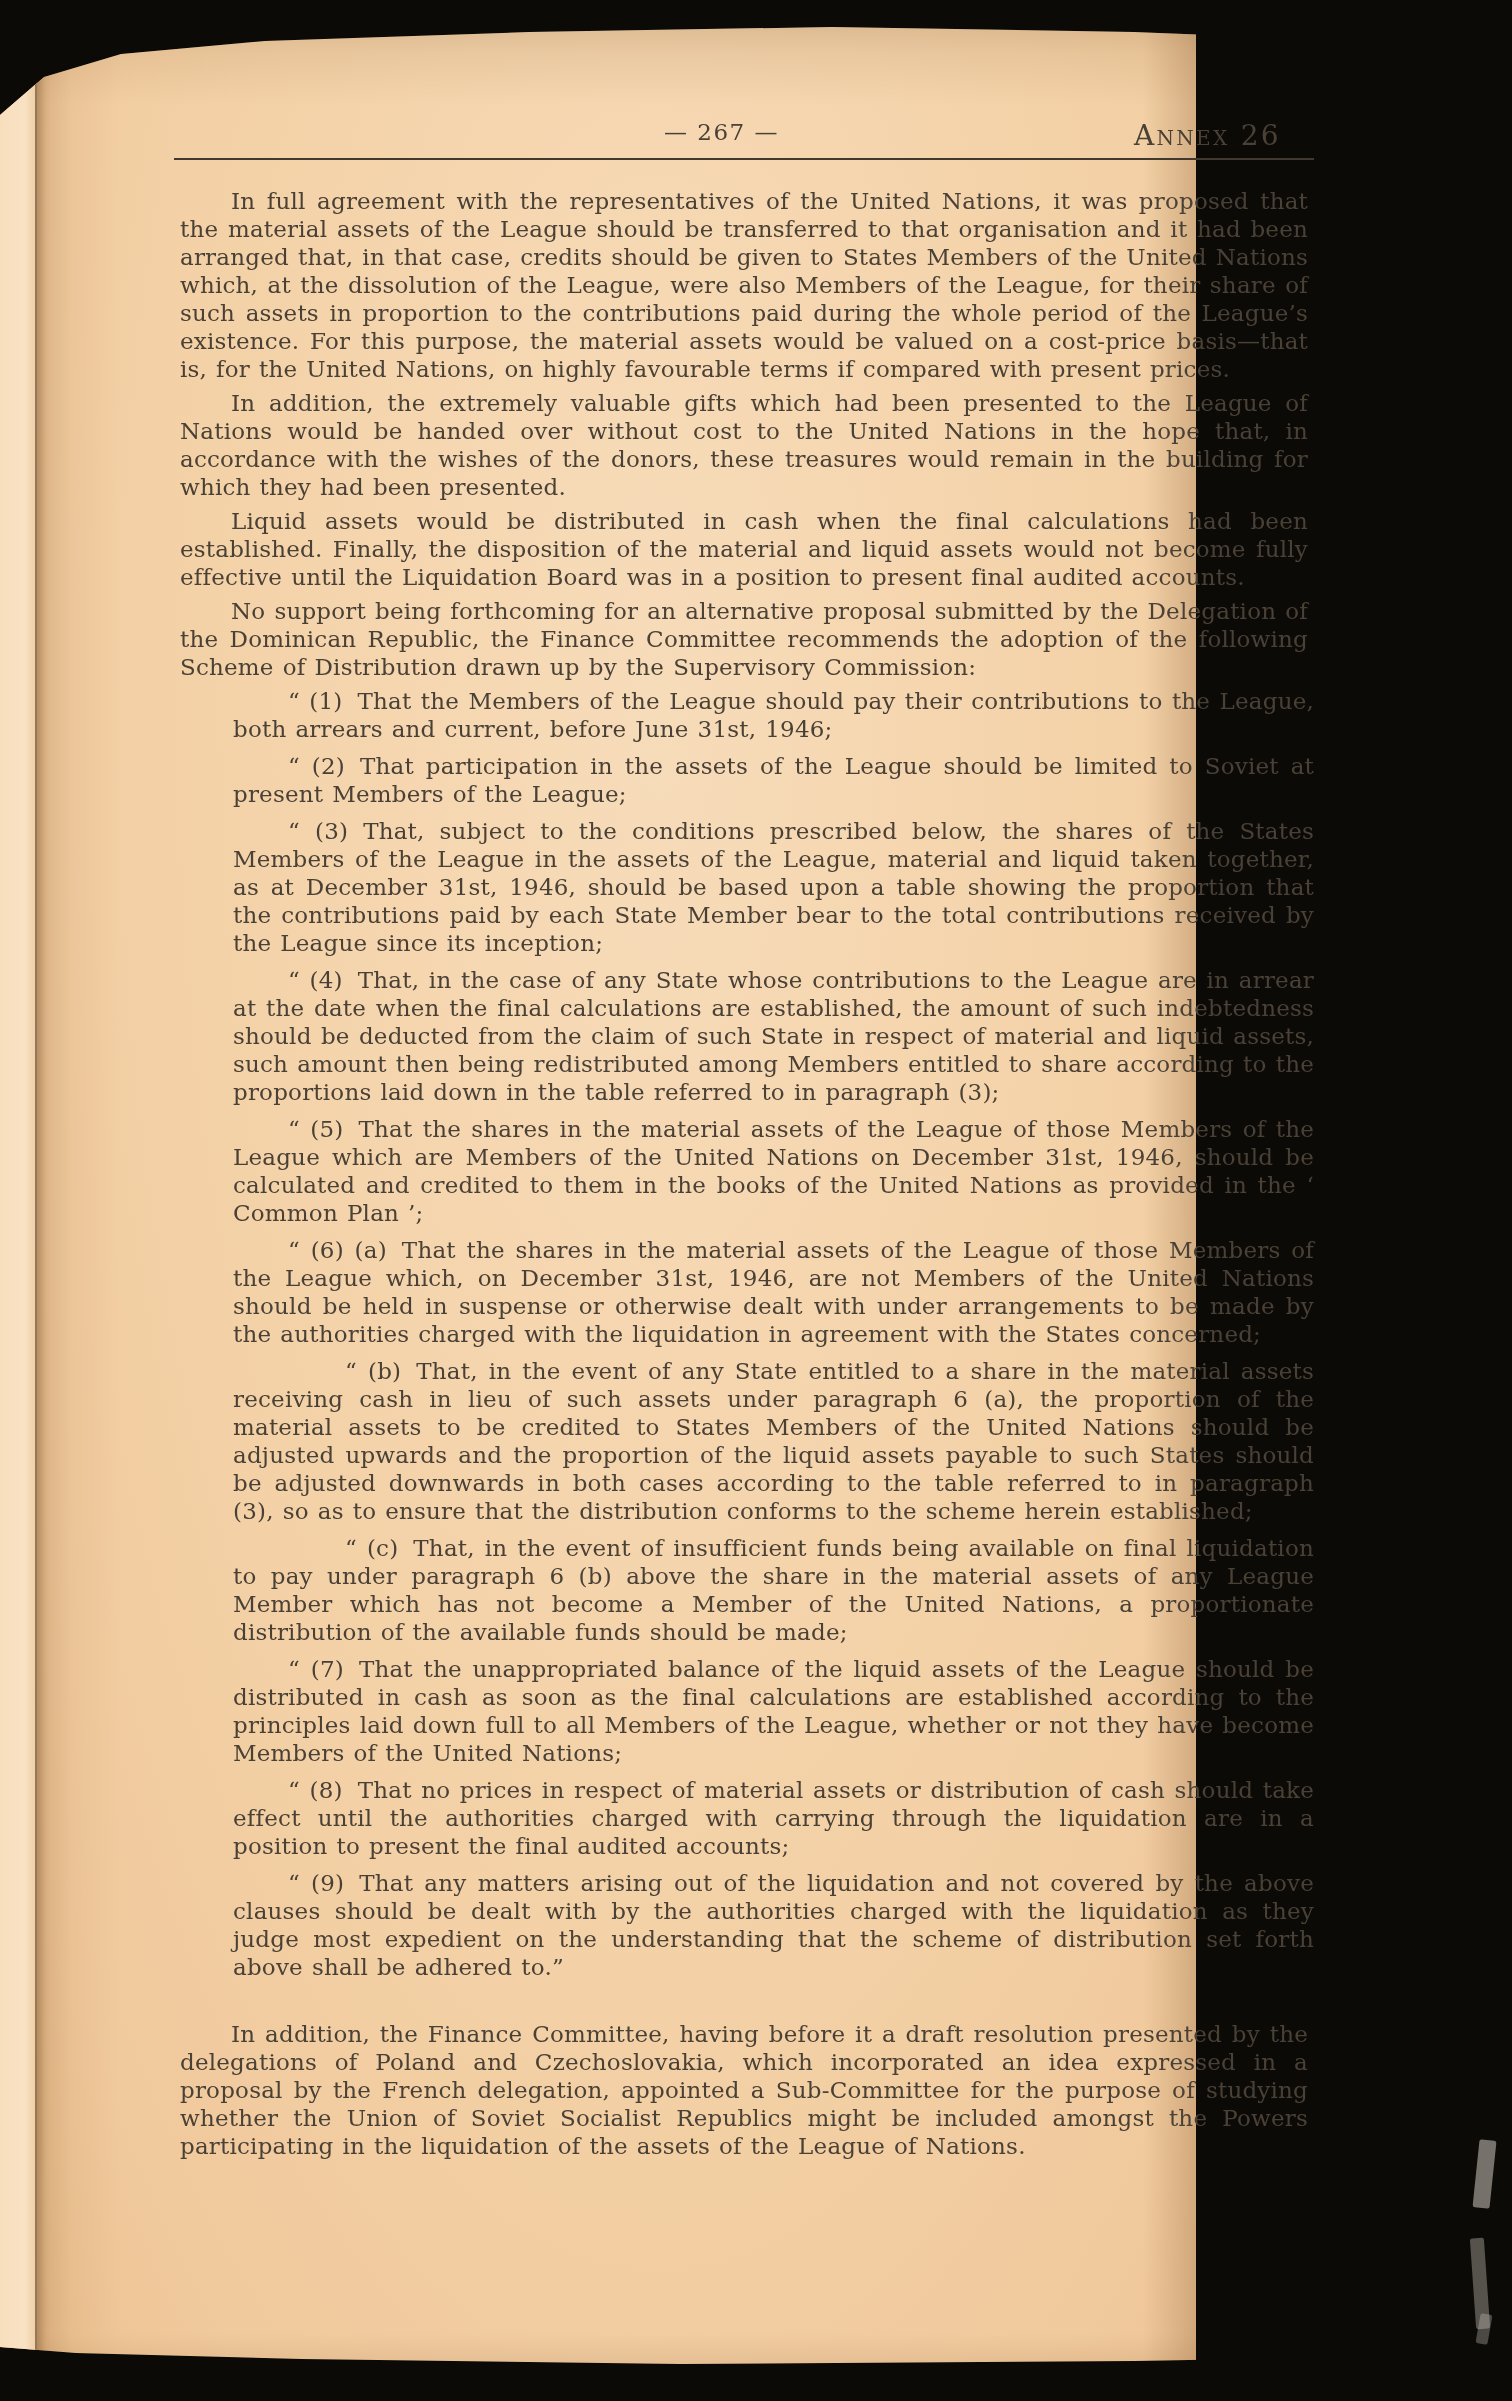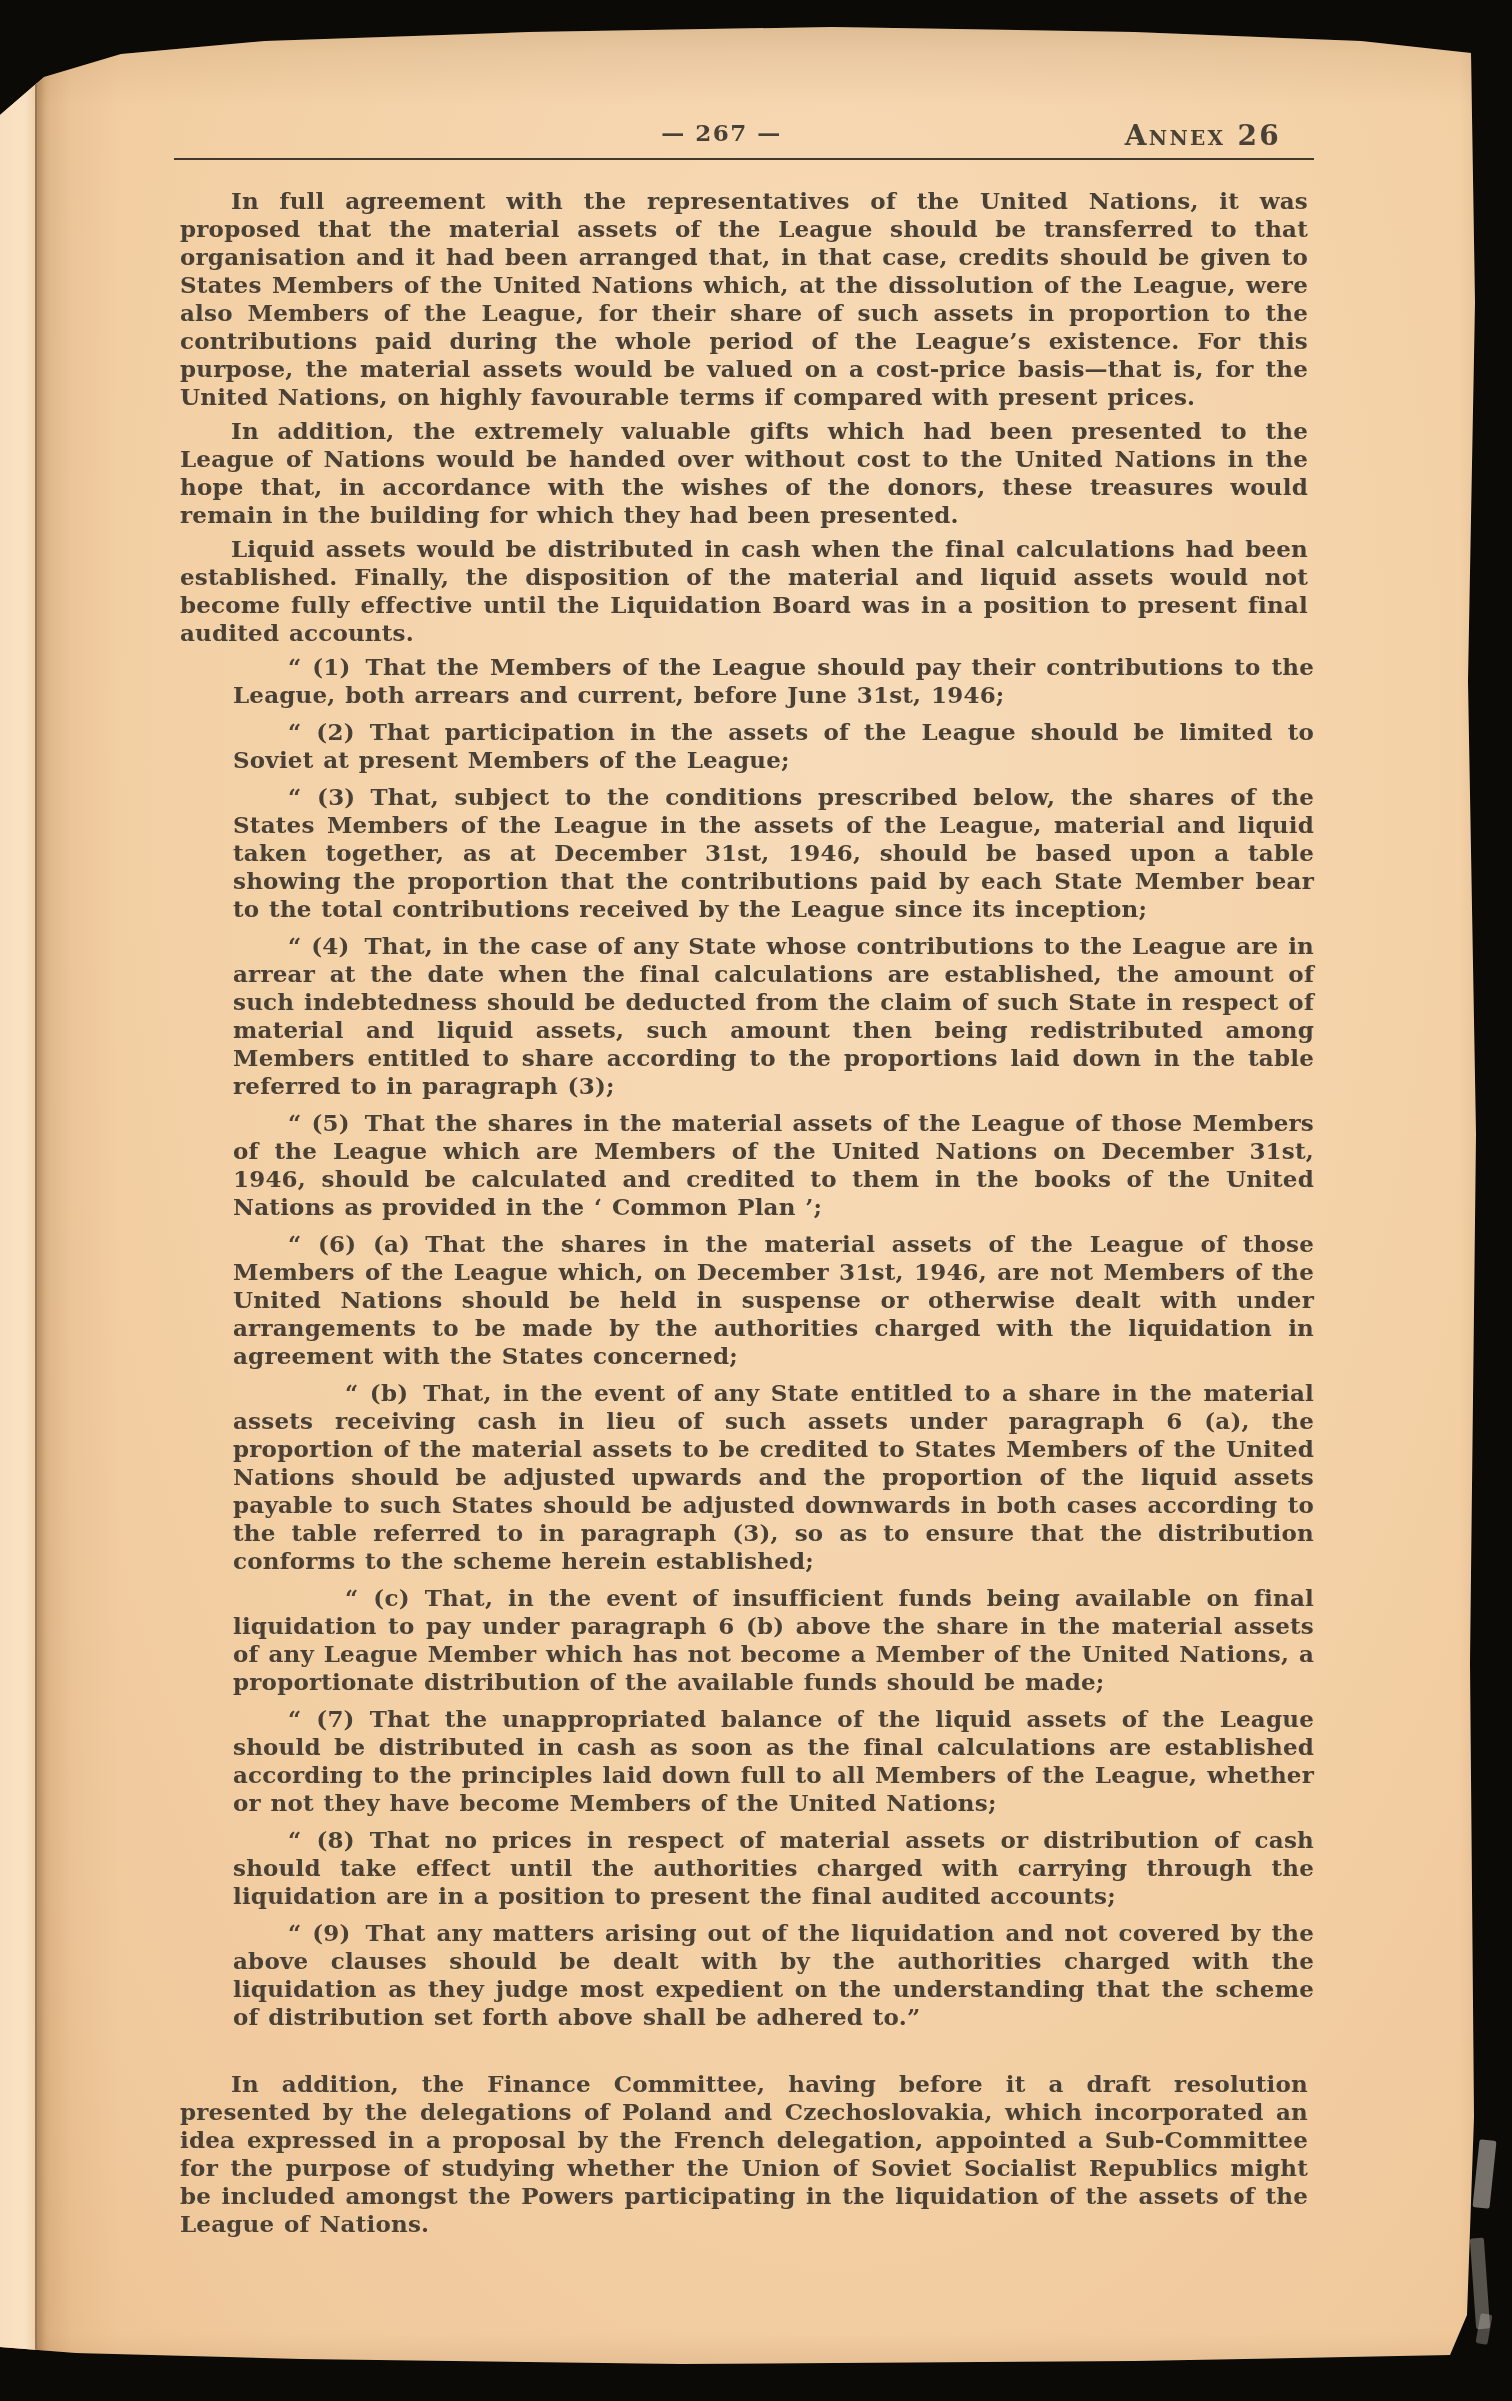--- a/index.html
+++ b/index.html
@@ -6,24 +6,23 @@
     margin: 0;
     padding: 0;
     width: 1512px;
     height: 2401px;
     background: #0c0a07;
     overflow: hidden;
     font-family: "DejaVu Serif", "Liberation Serif", serif;
   }
   .scene {
     position: relative;
-    width: 1512px;
+    width: 1196px;
     height: 2401px;
     background: #0c0a07;
-    font-weight: bold;
   }
   
   .page {
     position: absolute;
     inset: 0;
     background: radial-gradient(ellipse at 55% 30%, #f7dcba 0%, #f4d2a8 48%, #f0c99c 82%, #ecc191 100%);
     clip-path: polygon(
       0px 115px, 44px 77px, 121px 54px, 265px 41px, 529px 32px, 832px 27px,
       1134px 32px, 1361px 41px, 1471px 53px,
       1475px 302px, 1468px 681px, 1476px 1134px, 1470px 1663px, 1474px 2117px, 1467px 2315px,
@@ -139,20 +138,21 @@
       <div class="page-header">
         <span class="page-number">— 267 —</span>
         <span class="annex">Annex 26</span>
       </div>
       <div class="header-rule"></div>
 
       <div class="body-text">
         <p class="para">In full agreement with the representatives of the United Nations, it was proposed that the material assets of the League should be transferred to that organisation and it had been arranged that, in that case, credits should be given to States Members of the United Nations which, at the dissolution of the League, were also Members of the League, for their share of such assets in proportion to the contributions paid during the whole period of the League’s existence. For this purpose, the material assets would be valued on a cost-price basis—that is, for the United Nations, on highly favourable terms if compared with present prices.</p>
         <p class="para">In addition, the extremely valuable gifts which had been presented to the League of Nations would be handed over without cost to the United Nations in the hope that, in accordance with the wishes of the donors, these treasures would remain in the building for which they had been presented.</p>
         <p class="para">Liquid assets would be distributed in cash when the final calculations had been established. Finally, the disposition of the material and liquid assets would not become fully effective until the Liquidation Board was in a position to present final audited accounts.</p>
+        <p class="para">No support being forthcoming for an alternative proposal submitted by the Delegation of the Dominican Republic, the Finance Committee recommends the adoption of the following Scheme of Distribution drawn up by the Supervisory Commission:</p>
 
 
         <p class="clause"><span class="clause-label">“ (1)</span><span>That the Members of the League should pay their contributions to the League, both arrears and current, before June 31st, 1946;</span></p>
         <p class="clause"><span class="clause-label">“ (2)</span><span>That participation in the assets of the League should be limited to Soviet at present Members of the League;</span></p>
         <p class="clause"><span class="clause-label">“ (3)</span><span>That, subject to the conditions prescribed below, the shares of the States Members of the League in the assets of the League, material and liquid taken together, as at December 31st, 1946, should be based upon a table showing the proportion that the contributions paid by each State Member bear to the total contributions received by the League since its inception;</span></p>
         <p class="clause"><span class="clause-label">“ (4)</span><span>That, in the case of any State whose contributions to the League are in arrear at the date when the final calculations are established, the amount of such indebtedness should be deducted from the claim of such State in respect of material and liquid assets, such amount then being redistributed among Members entitled to share according to the proportions laid down in the table referred to in paragraph (3);</span></p>
         <p class="clause"><span class="clause-label">“ (5)</span><span>That the shares in the material assets of the League of those Members of the League which are Members of the United Nations on December 31st, 1946, should be calculated and credited to them in the books of the United Nations as provided in the ‘ Common Plan ’;</span></p>
         <p class="clause"><span class="clause-label">“ (6) (a)</span><span>That the shares in the material assets of the League of those Members of the League which, on December 31st, 1946, are not Members of the United Nations should be held in suspense or otherwise dealt with under arrangements to be made by the authorities charged with the liquidation in agreement with the States concerned;</span></p>
         <p class="clause sub"><span class="clause-label">“ (b)</span><span>That, in the event of any State entitled to a share in the material assets receiving cash in lieu of such assets under paragraph 6 (a), the proportion of the material assets to be credited to States Members of the United Nations should be adjusted upwards and the proportion of the liquid assets payable to such States should be adjusted downwards in both cases according to the table referred to in paragraph (3), so as to ensure that the distribution conforms to the scheme herein established;</span></p>
         <p class="clause sub"><span class="clause-label">“ (c)</span><span>That, in the event of insufficient funds being available on final liquidation to pay under paragraph 6 (b) above the share in the material assets of any League Member which has not become a Member of the United Nations, a proportionate distribution of the available funds should be made;</span></p>

